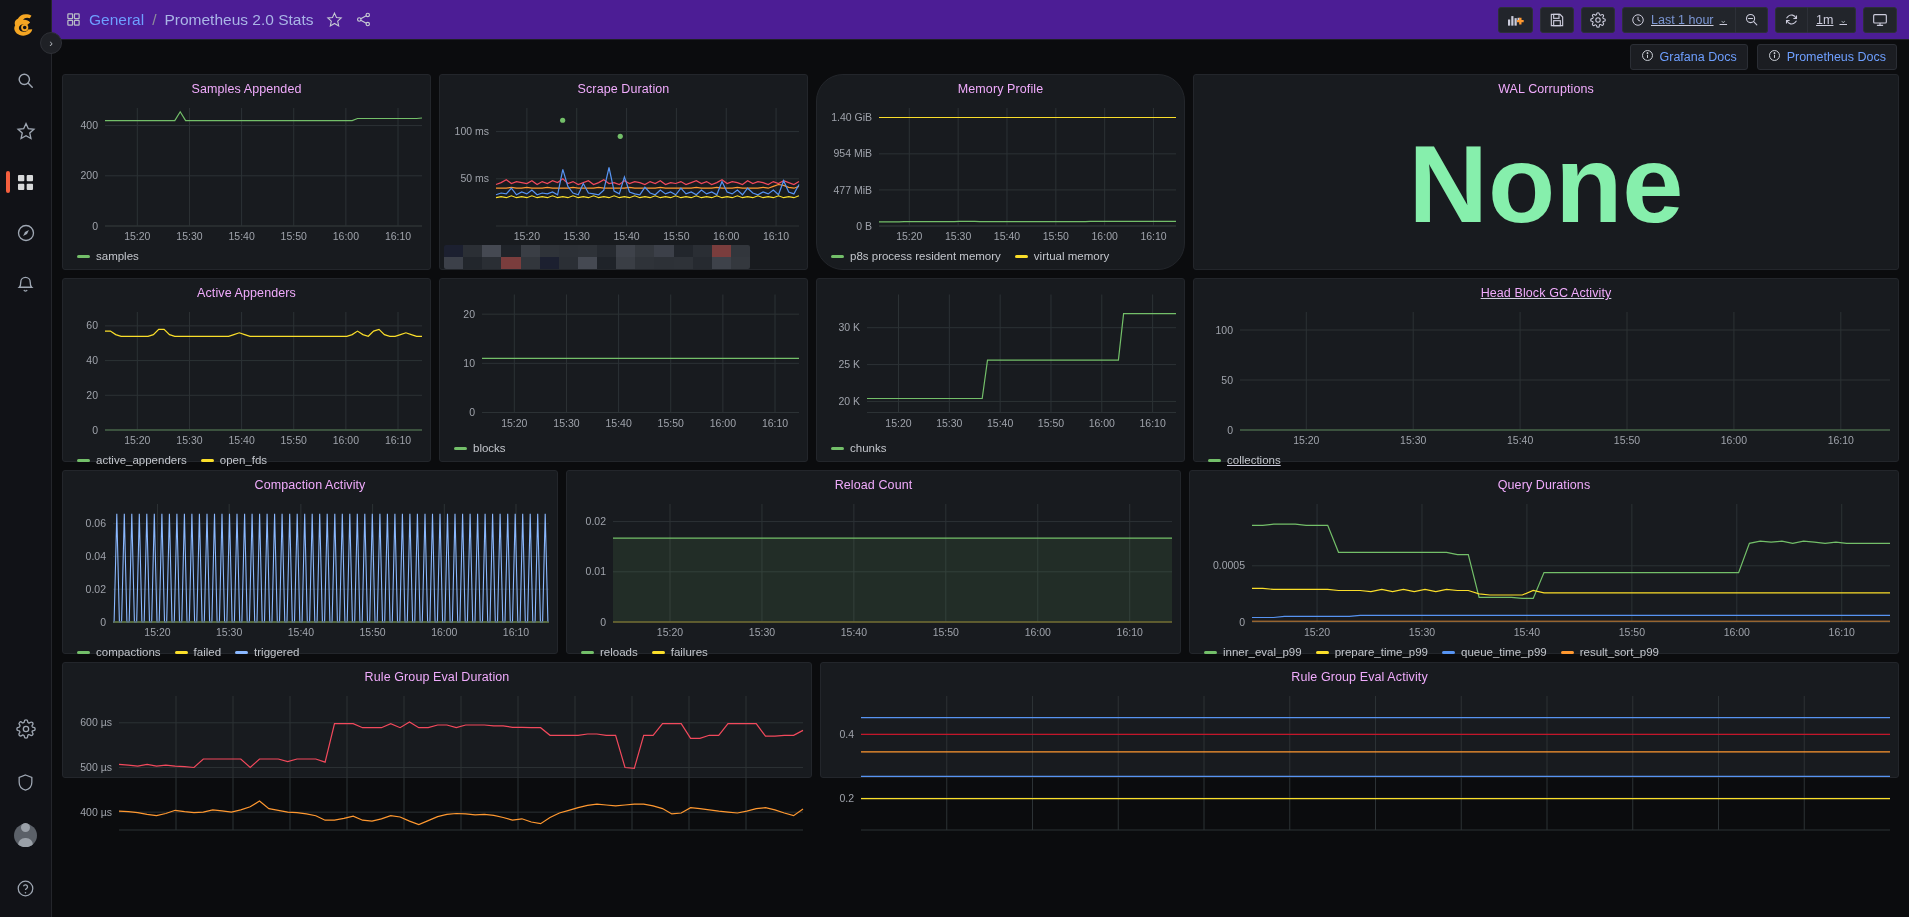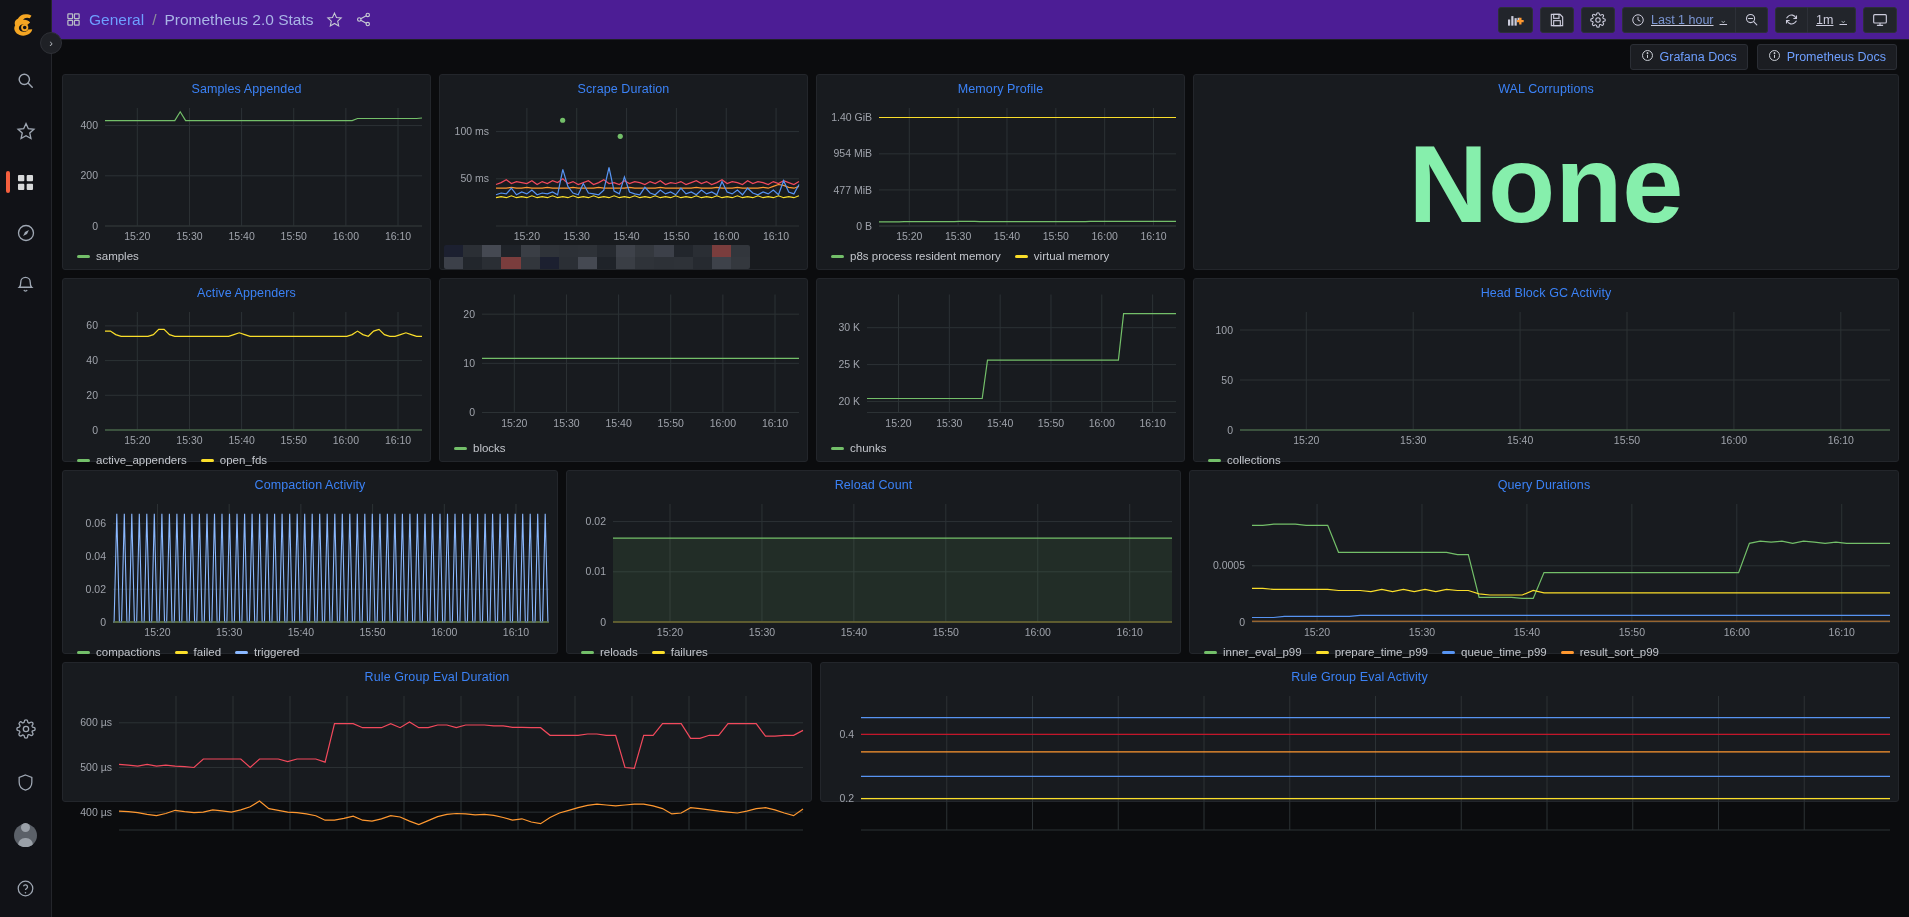--- a/index.html
+++ b/index.html
@@ -83,21 +83,21 @@
   .doclink .i-circ { color: #cfd3da; }
 
   
   .board { flex: 1; padding: 0 10px 0 10px; overflow: hidden; }
   .row { display: flex; gap: 8px; margin-bottom: 8px; }
   .panel {
     background: #181b1f; border: 1px solid #23262b; border-radius: 3px;
     display: flex; flex-direction: column; position: relative;
   }
   .panel-title {
-    text-align: center; font-size: 12.5px; color: #3b82f6; font-weight: 500;
+    text-align: center; font-size: 12.5px; color: #f0abfc; font-weight: 500;
     padding: 7px 0 2px 0; letter-spacing: .1px;
   }
   .plot { flex: 1; position: relative; }
   .plot svg { display: block; width: 100%; height: 100%; }
   .legend { display: flex; align-items: center; gap: 14px; padding: 2px 0 7px 14px; font-size: 11.5px; color: #c3c6cc; flex-wrap: wrap; }
   .lg { display: flex; align-items: center; gap: 6px; cursor: pointer; }
   .lg-swatch { width: 13px; height: 3px; border-radius: 2px; display:inline-block; }
 
   .bigstat { flex:1; display: flex; align-items: center; justify-content: center; }
   .bigstat-val { font-size: 110px; font-weight: 600; color: #86efac; line-height: 1; }
@@ -402,21 +402,21 @@
                 <div class="blur-cell" style="left: 191.25px; top: 12px; width: 19.725px; background: rgb(47, 51, 57);"></div>
                 <div class="blur-cell" style="left: 210.375px; top: 12px; width: 19.725px; background: rgb(45, 49, 55);"></div>
                 <div class="blur-cell" style="left: 229.5px; top: 12px; width: 19.725px; background: rgb(46, 50, 56);"></div>
                 <div class="blur-cell" style="left: 248.625px; top: 12px; width: 19.725px; background: rgb(38, 42, 48);"></div>
                 <div class="blur-cell" style="left: 267.75px; top: 12px; width: 19.725px; background: rgb(62, 66, 74);"></div>
                 <div class="blur-cell" style="left: 286.875px; top: 12px; width: 19.725px; background: rgb(52, 56, 62);"></div>
               </div>
           </div>
         </div>
 
-        <div class="panel" style="flex:0 0 369px;">
+        <div class="panel" style="flex:0 0 369px;border-radius:27px;">
           <div class="panel-title">Memory Profile</div>
           <div class="plot">
               <svg id="p2" viewBox="0 0 367 150">
                 <line x1="62" y1="128" x2="359" y2="128" stroke="#2c3235" stroke-width="1"></line>
                 <text x="55" y="131.6" class="axr">0 B</text>
                 <line x1="62" y1="91.91923076923077" x2="359" y2="91.91923076923077" stroke="#2c3235" stroke-width="1"></line>
                 <text x="55" y="95.51923076923076" class="axr">477 MiB</text>
                 <line x1="62" y1="55.83846153846153" x2="359" y2="55.83846153846153" stroke="#2c3235" stroke-width="1"></line>
                 <text x="55" y="59.43846153846153" class="axr">954 MiB</text>
                 <line x1="62" y1="19.530769230769238" x2="359" y2="19.530769230769238" stroke="#2c3235" stroke-width="1"></line>
@@ -559,21 +559,21 @@
               </svg>
             </div>
           <div class="legend">
             <span class="lg">
               <i class="lg-swatch" style="background:#73bf69"></i>
               <span>chunks</span>
             </span>
           </div>
         </div>
 
-        <div class="panel" style="flex:1;">
+        <div class="panel" style="flex:1;text-decoration:underline;">
           <div class="panel-title">Head Block GC Activity</div>
           <div class="plot">
               <svg id="p7" viewBox="0 0 704 150">
                 <line x1="46" y1="128" x2="696" y2="128" stroke="#2c3235" stroke-width="1"></line>
                 <text x="39" y="131.6" class="axr">0</text>
                 <line x1="46" y1="78" x2="696" y2="78" stroke="#2c3235" stroke-width="1"></line>
                 <text x="39" y="81.6" class="axr">50</text>
                 <line x1="46" y1="28" x2="696" y2="28" stroke="#2c3235" stroke-width="1"></line>
                 <text x="39" y="31.6" class="axr">100</text>
                 <line x1="112.28289473684211" y1="10" x2="112.28289473684211" y2="128" stroke="#2c3235" stroke-width="1"></line>
@@ -730,21 +730,21 @@
               <span>queue_time_p99</span>
             </span>
             <span class="lg">
               <i class="lg-swatch" style="background:#ff9830"></i>
               <span>result_sort_p99</span>
             </span>
           </div>
         </div>
       </div>
 
-      <div class="row" style="height:140px;">
+      <div class="row" style="height:116px;">
         <div class="panel" style="flex:0 0 750px;">
           <div class="panel-title">Rule Group Eval Duration</div>
           <div class="plot">
               <svg id="p11" viewBox="0 0 748 150">
                 <line x1="56" y1="126.13333333333333" x2="740" y2="126.13333333333333" stroke="#2c3235" stroke-width="1"></line>
                 <text x="49" y="129.73333333333332" class="axr">400 µs</text>
                 <line x1="56" y1="81.46666666666667" x2="740" y2="81.46666666666667" stroke="#2c3235" stroke-width="1"></line>
                 <text x="49" y="85.06666666666666" class="axr">500 µs</text>
                 <line x1="56" y1="36.8" x2="740" y2="36.8" stroke="#2c3235" stroke-width="1"></line>
                 <text x="49" y="40.4" class="axr">600 µs</text>

